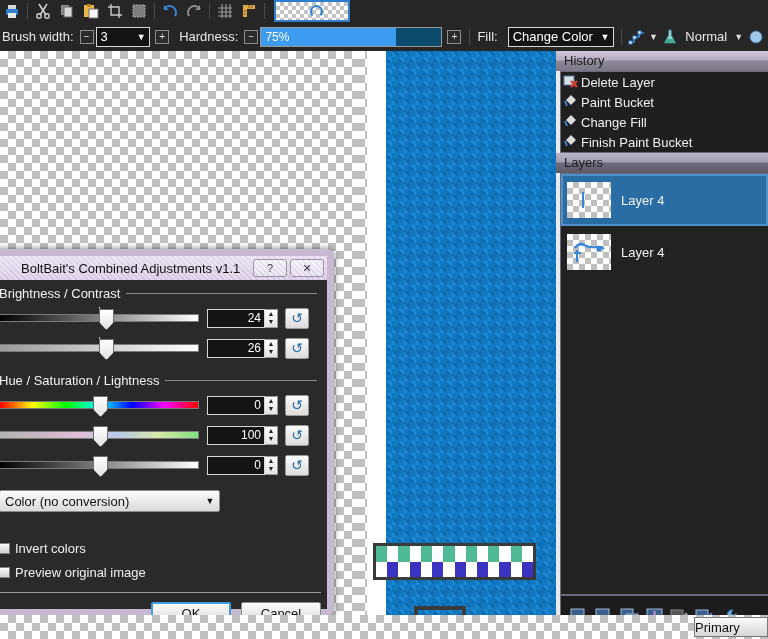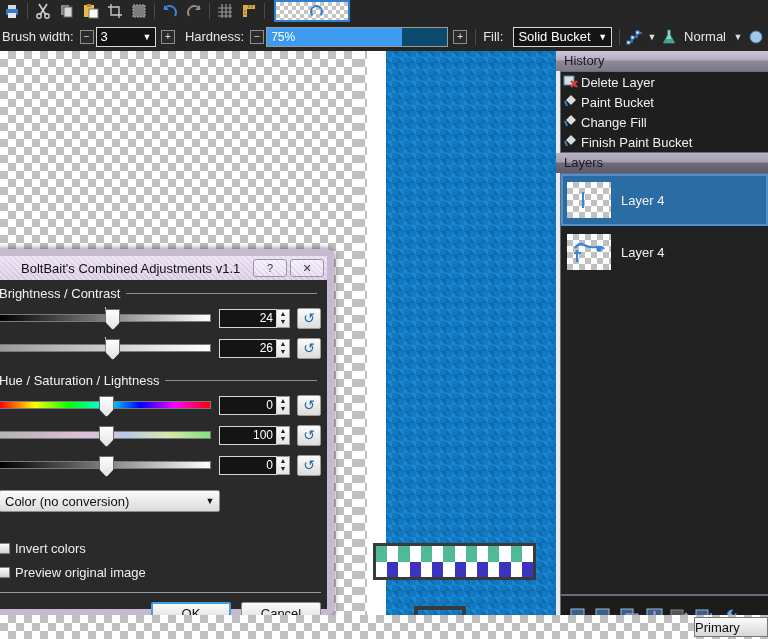--- a/index.html
+++ b/index.html
@@ -201,21 +201,21 @@
   }
   #dlg-body{
     position:absolute;left:0;right:0;top:24px;bottom:0;background:#2a2a2a;
     color:#f0f0f0;font-size:13px;
   }
   .grp-title{
     display:flex;align-items:center;gap:6px;padding:0 10px 0 0;
     color:#f2f2f2;font-size:13px;margin:6px 0 2px 0;
   }
   .grp-title .line{flex:1;height:1px;background:#8d8d8d;}
-  .sl-row{display:flex;align-items:center;height:30px;padding-right:6px;}
+  .sl-row{display:flex;align-items:center;height:30px;padding-right:18px;}
   .sl-track{
     position:relative;height:8px;flex:1;margin:0 8px 0 0;
     border:1px solid #7a7a7a;box-sizing:border-box;
   }
   .sl-track.bc{background:linear-gradient(to right,#000000,#ffffff);}
   .sl-track.contrast{background:linear-gradient(to right,#9a9a9a,#ffffff);}
   .sl-track.hue{background:linear-gradient(to right,#ff0000,#ffff00,#00ff00,#00ffff,#0000ff,#ff00ff,#ff0000);}
   .sl-track.sat{background:linear-gradient(to right,#b4b4b4,#c9b8c4,#e0c0d8,#b9c8e8,#d9e8a8,#7fe07f);}
   .sl-track.light{background:linear-gradient(to right,#000000,#ffffff);}
   .sl-thumb{
@@ -364,21 +364,21 @@
   <span class="opt-label" style="margin-left:10px">Hardness:</span>
   <div class="spin-btn">−</div>
   <div class="slider-hard">
     <div class="fill" id="hardness-fill" style="width: 75%;"></div>
     <span class="txt">75%</span>
   </div>
   <div class="spin-btn" style="margin-left:5px">+</div>
   <div class="tb-sep" style="margin-left:8px"></div>
   <span class="opt-label" style="margin-left:4px">Fill:</span>
   <div class="combo-dark" id="fill-combo">
-    <span class="cval">Solid Bucket</span>
+    <span class="cval">Change Color</span>
     <span class="carrow">▼</span>
   </div>
   <div class="tb-sep" style="margin-left:7px"></div>
   <div class="tb-ico">
     <svg width="18" height="16" viewBox="0 0 18 16">
         <path d="M2 13 L6 13 L6 8 L11 8 L11 4 L16 4" stroke="#3a86d6" stroke-width="1.6" fill="none"></path>
         <rect x="1" y="12" width="3" height="3" fill="#fff" stroke="#3a86d6"></rect>
         <rect x="5" y="7" width="3" height="3" fill="#fff" stroke="#3a86d6"></rect>
         <rect x="10" y="2" width="3" height="3" fill="#fff" stroke="#3a86d6"></rect>
       </svg>

